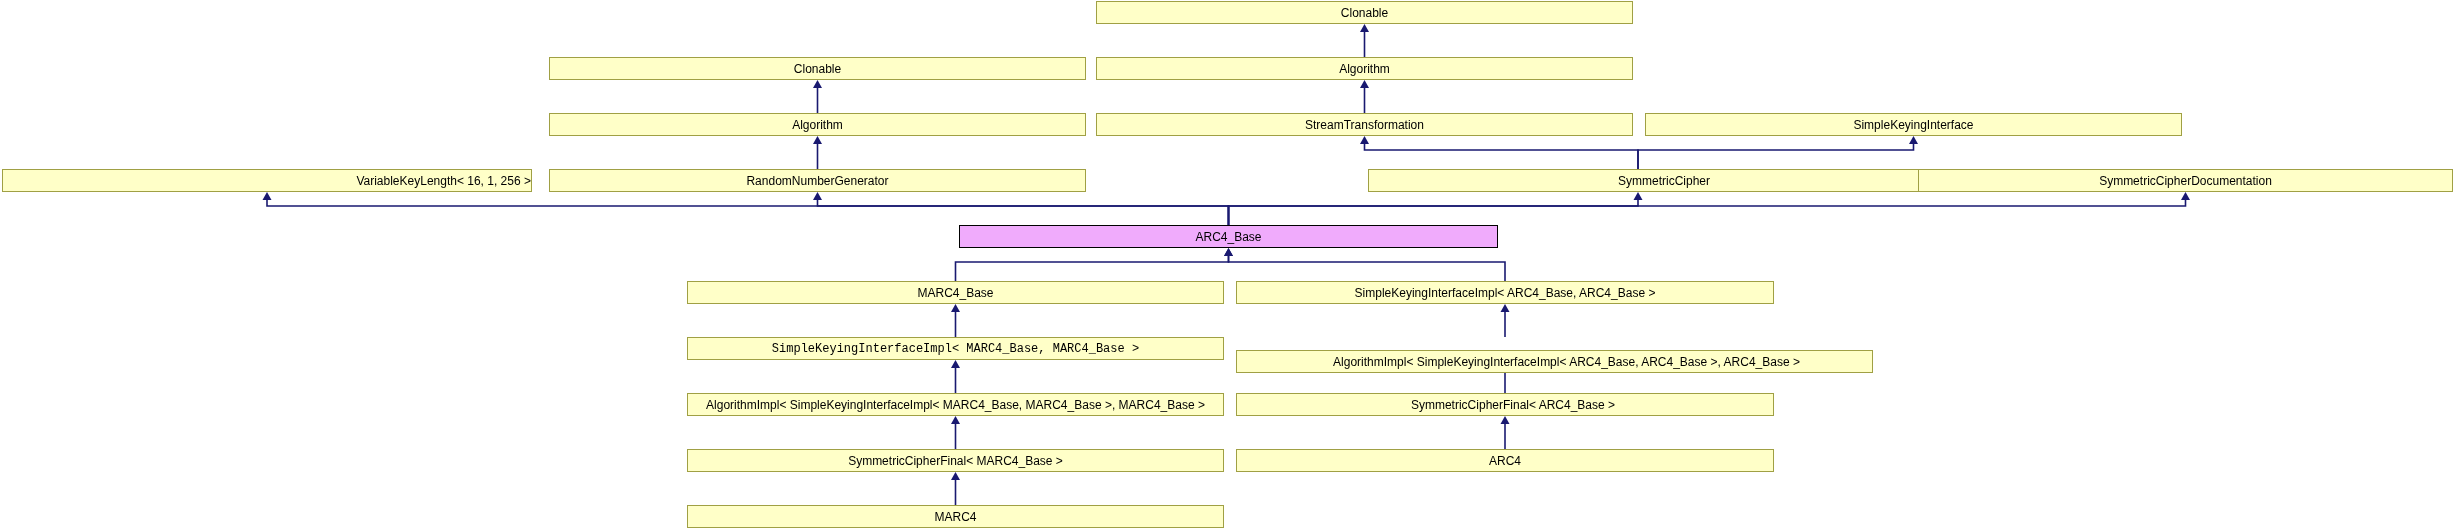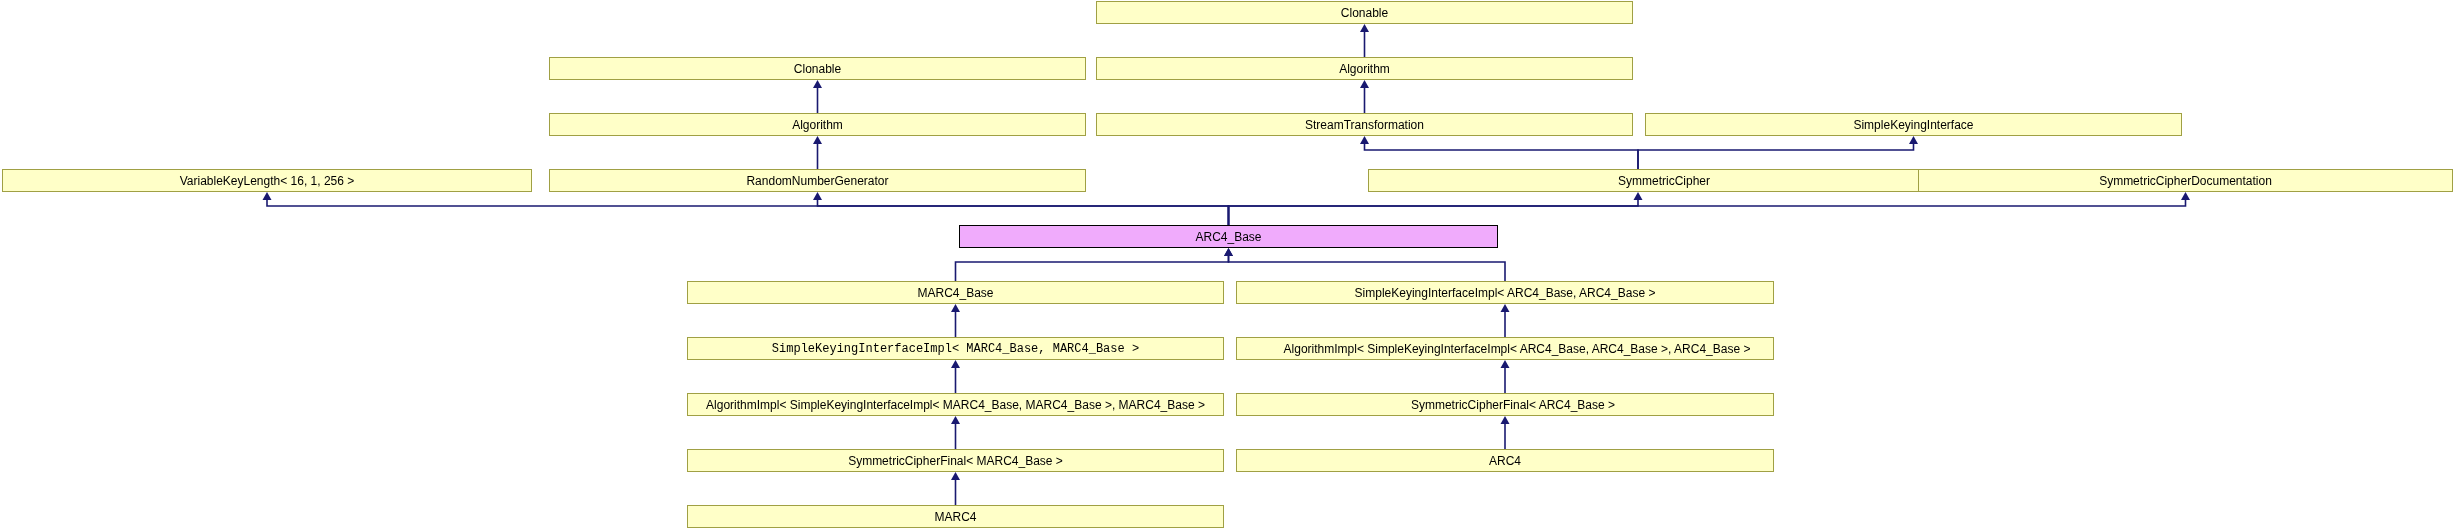--- a/index.html
+++ b/index.html
@@ -101,21 +101,21 @@
     </div>
     <div class="class-node" style="left: 549px; top: 113px; width: 537px;">
       <span class="label">Algorithm</span>
     </div>
     <div class="class-node" style="left: 1096px; top: 113px; width: 537px;">
       <span class="label">StreamTransformation</span>
     </div>
     <div class="class-node" style="left: 1645px; top: 113px; width: 537px;">
       <span class="label">SimpleKeyingInterface</span>
     </div>
-    <div class="class-node" style="left: 2px; top: 169px; width: 530px;">
+    <div class="class-node" style="left: 2px; top: 169px; width: 530px; justify-content: flex-end;">
       <span class="label">VariableKeyLength&lt; 16, 1, 256 &gt;</span>
     </div>
     <div class="class-node" style="left: 549px; top: 169px; width: 537px;">
       <span class="label">RandomNumberGenerator</span>
     </div>
     <div class="class-node" style="left: 1368px; top: 169px; width: 592px;">
       <span class="label">SymmetricCipher</span>
     </div>
     <div class="class-node" style="left: 1918px; top: 169px; width: 535px;">
       <span class="label">SymmetricCipherDocumentation</span>
@@ -125,21 +125,21 @@
     </div>
     <div class="class-node" style="left: 687px; top: 281px; width: 537px;">
       <span class="label">MARC4_Base</span>
     </div>
     <div class="class-node" style="left: 1236px; top: 281px; width: 538px;">
       <span class="label">SimpleKeyingInterfaceImpl&lt; ARC4_Base, ARC4_Base &gt;</span>
     </div>
     <div class="class-node" style="left: 687px; top: 337px; width: 537px; font-family: Liberation Mono, monospace;">
       <span class="label">SimpleKeyingInterfaceImpl&lt; MARC4_Base, MARC4_Base &gt;</span>
     </div>
-    <div class="class-node" style="left: 1236px; top: 337px; width: 538px; padding-left: 24px;">
+    <div class="class-node" style="left: 1236px; top: 350px; width: 637px; padding-left: 24px;">
       <span class="label">AlgorithmImpl&lt; SimpleKeyingInterfaceImpl&lt; ARC4_Base, ARC4_Base &gt;, ARC4_Base &gt;</span>
     </div>
     <div class="class-node" style="left: 687px; top: 393px; width: 537px;">
       <span class="label">AlgorithmImpl&lt; SimpleKeyingInterfaceImpl&lt; MARC4_Base, MARC4_Base &gt;, MARC4_Base &gt;</span>
     </div>
     <div class="class-node" style="left: 1236px; top: 393px; width: 538px; padding-left: 16px;">
       <span class="label">SymmetricCipherFinal&lt; ARC4_Base &gt;</span>
     </div>
     <div class="class-node" style="left: 687px; top: 449px; width: 537px;">
       <span class="label">SymmetricCipherFinal&lt; MARC4_Base &gt;</span>

